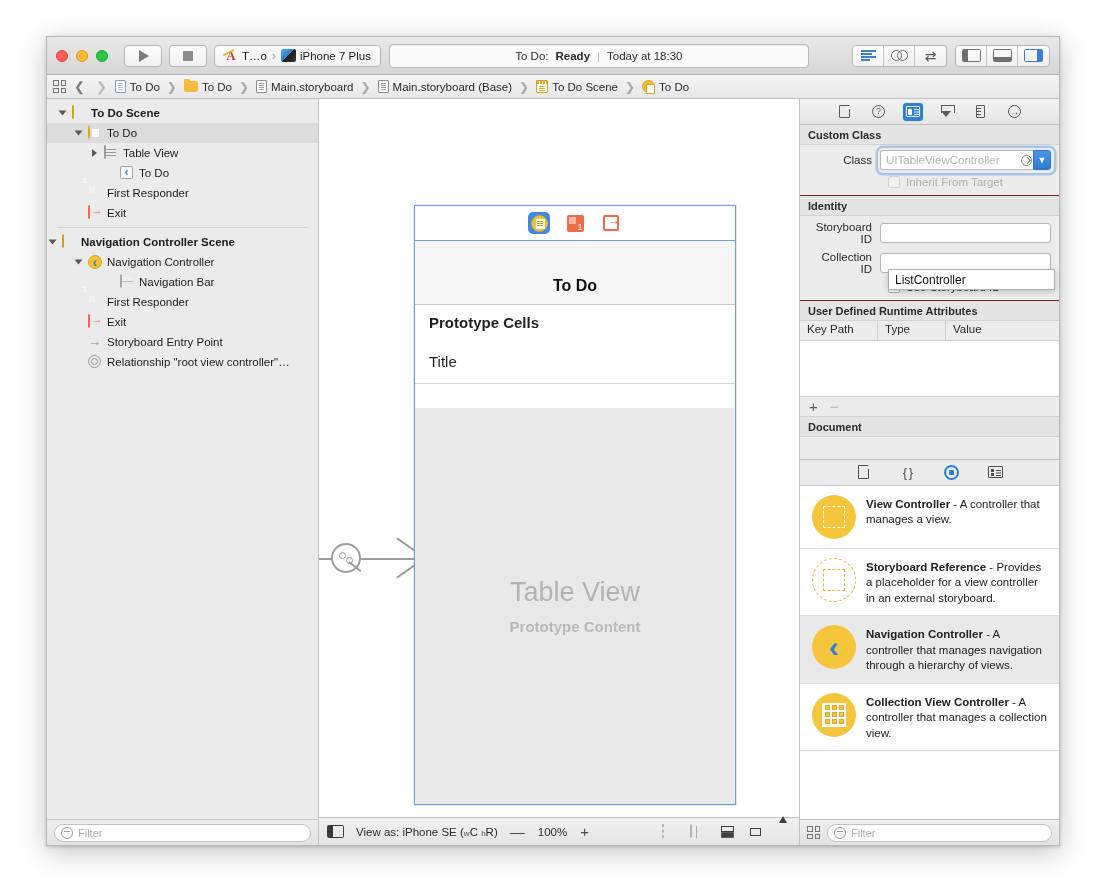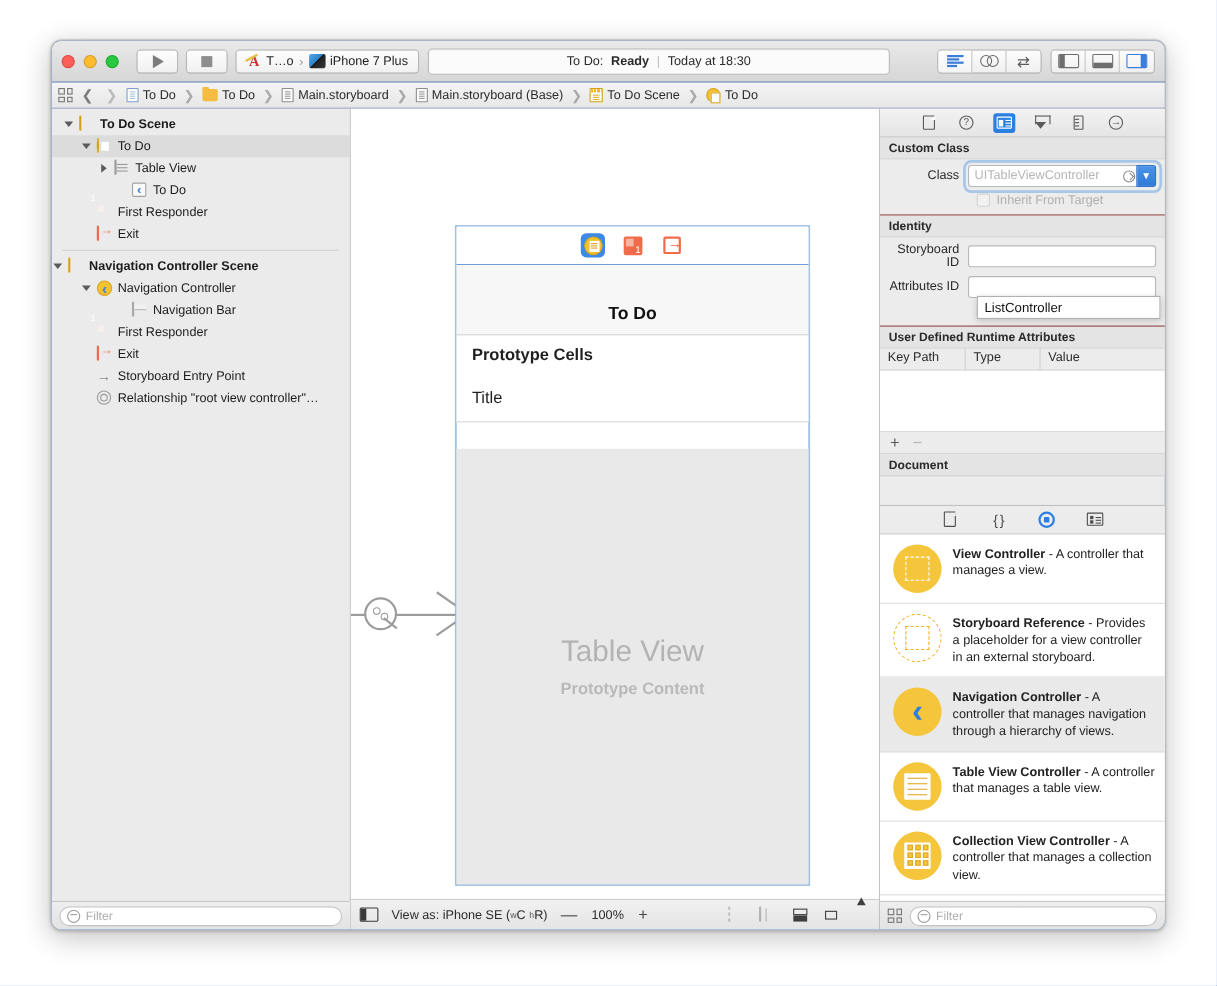--- a/index.html
+++ b/index.html
@@ -13,22 +13,22 @@
   #root {
     position: relative;
     width: 1106px; height: 896px;
     background: #ffffff;
     overflow: hidden;
   }
   .window {
     position: absolute;
     left: 46px; top: 36px;
     width: 1014px; height: 810px;
-    background: #3b82f6;
-    border-radius: 10px;
+    background: #0369a1;
+    border-radius: 0;
     border: 1px solid #b9b9b9;
     box-shadow: 0 6px 26px rgba(0,0,0,0.24), 0 1px 3px rgba(0,0,0,0.18);
     overflow: hidden;
     display: flex;
     flex-direction: column;
   }
 
   
   .toolbar {
     height: 38px;
@@ -850,21 +850,21 @@
           </div>
         </div>
 
         <div class="sect-head">Identity</div>
         <div class="panel">
           <div class="frow">
             <span class="flabel">Storyboard ID</span>
             <span class="finput"></span>
           </div>
           <div class="frow">
-            <span class="flabel">Attributes ID</span>
+            <span class="flabel">Collection ID</span>
             <span class="finput"></span>
           </div>
           <div class="cbx-row">
             <span class="cbx"></span>
             <span>Use Storyboard ID</span>
           </div>
         </div>
 
         <div class="sect-head">User Defined Runtime Attributes</div>
         <div class="udra-head">
@@ -926,30 +926,20 @@
           <span class="lib-ico">
             <span class="libc">
                   <span class="chev">‹</span>
                 </span>
           </span>
           <span class="lib-text">
             <b>Navigation Controller</b><span> - </span><span>A controller that manages navigation through a hierarchy of views.</span>
           </span>
         </div>
 
-        <div class="lib-item">
-          <span class="lib-ico">
-            <span class="libc">
-                  <span class="tbl"></span>
-                </span>
-          </span>
-          <span class="lib-text">
-            <b>Table View Controller</b><span> - </span><span>A controller that manages a table view.</span>
-          </span>
-        </div>
 
         <div class="lib-item">
           <span class="lib-ico">
             <span class="libc">
                   <span class="coll">
                     <i></i>
                     <i></i>
                     <i></i>
                     <i></i>
                     <i></i>

